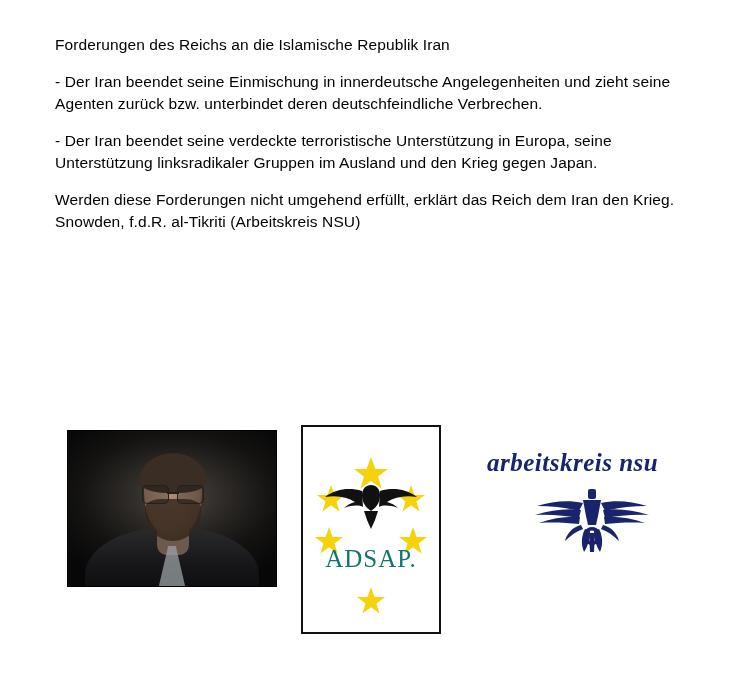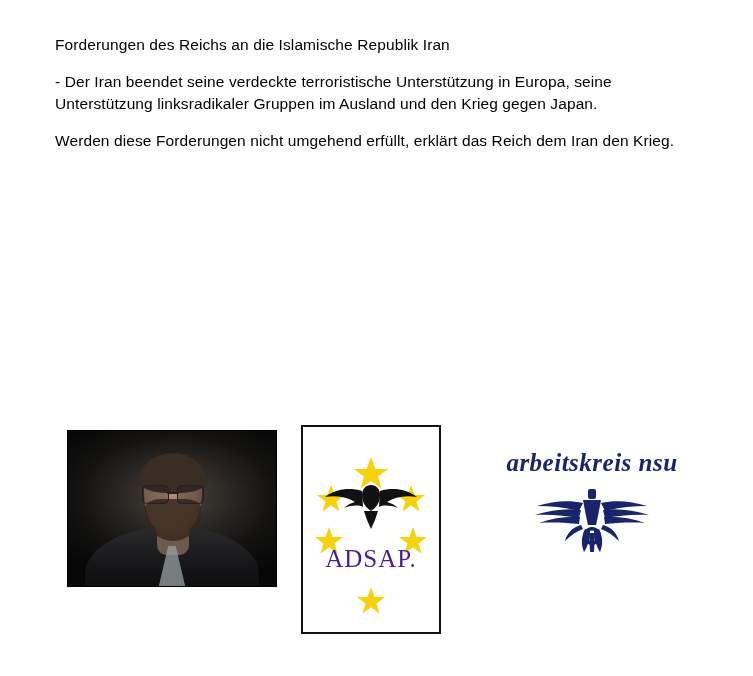--- a/index.html
+++ b/index.html
@@ -156,37 +156,36 @@
   #adsap svg { display: block; width: 100%; height: 100%; }
   #adsap .label {
     position: absolute;
     left: 0;
     right: 0;
     top: 118px;
     text-align: center;
     font-family: "Liberation Serif", serif;
     font-size: 25px;
     letter-spacing: 1px;
-    color: #4c1d95;
+    color: #0f766e;
   }
 
   
   #nsu {
     position: absolute;
     left: 487px;
     top: 10px;
     width: 210px;
     height: 125px;
   }
   #nsu .title {
     position: absolute;
     left: 0;
     right: 0;
     top: 14px;
-    text-align: center;
     font-family: "Liberation Serif", serif;
     font-style: italic;
     font-weight: bold;
     font-size: 25px;
     color: #18246b;
     letter-spacing: 0.5px;
   }
   #nsu svg {
     position: absolute;
     left: 50%;
@@ -197,22 +196,24 @@
     display: block;
   }
 </style>
 </head>
 <body>
 
 <div id="page">
 
   <div id="text-block">
     <p class="para">Forderungen des Reichs an die Islamische Republik Iran</p>
+    <p class="para">- Der Iran beendet seine Einmischung in innerdeutsche Angelegenheiten und zieht seine Agenten zurück bzw. unterbindet deren deutschfeindliche Verbrechen.</p>
     <p class="para">- Der Iran beendet seine verdeckte terroristische Unterstützung in Europa, seine Unterstützung linksradikaler Gruppen im Ausland und den Krieg gegen Japan.</p>
     <p class="para tight">Werden diese Forderungen nicht umgehend erfüllt, erklärt das Reich dem Iran den Krieg.</p>
+    <p class="para">Snowden, f.d.R. al-Tikriti (Arbeitskreis NSU)</p>
   </div>
 
   <div id="images">
 
     <div id="portrait">
       <div class="bg"></div>
       <div class="shoulders"></div>
       <div class="neck"></div>
       <div class="shirt"></div>
       <div class="face"></div>

